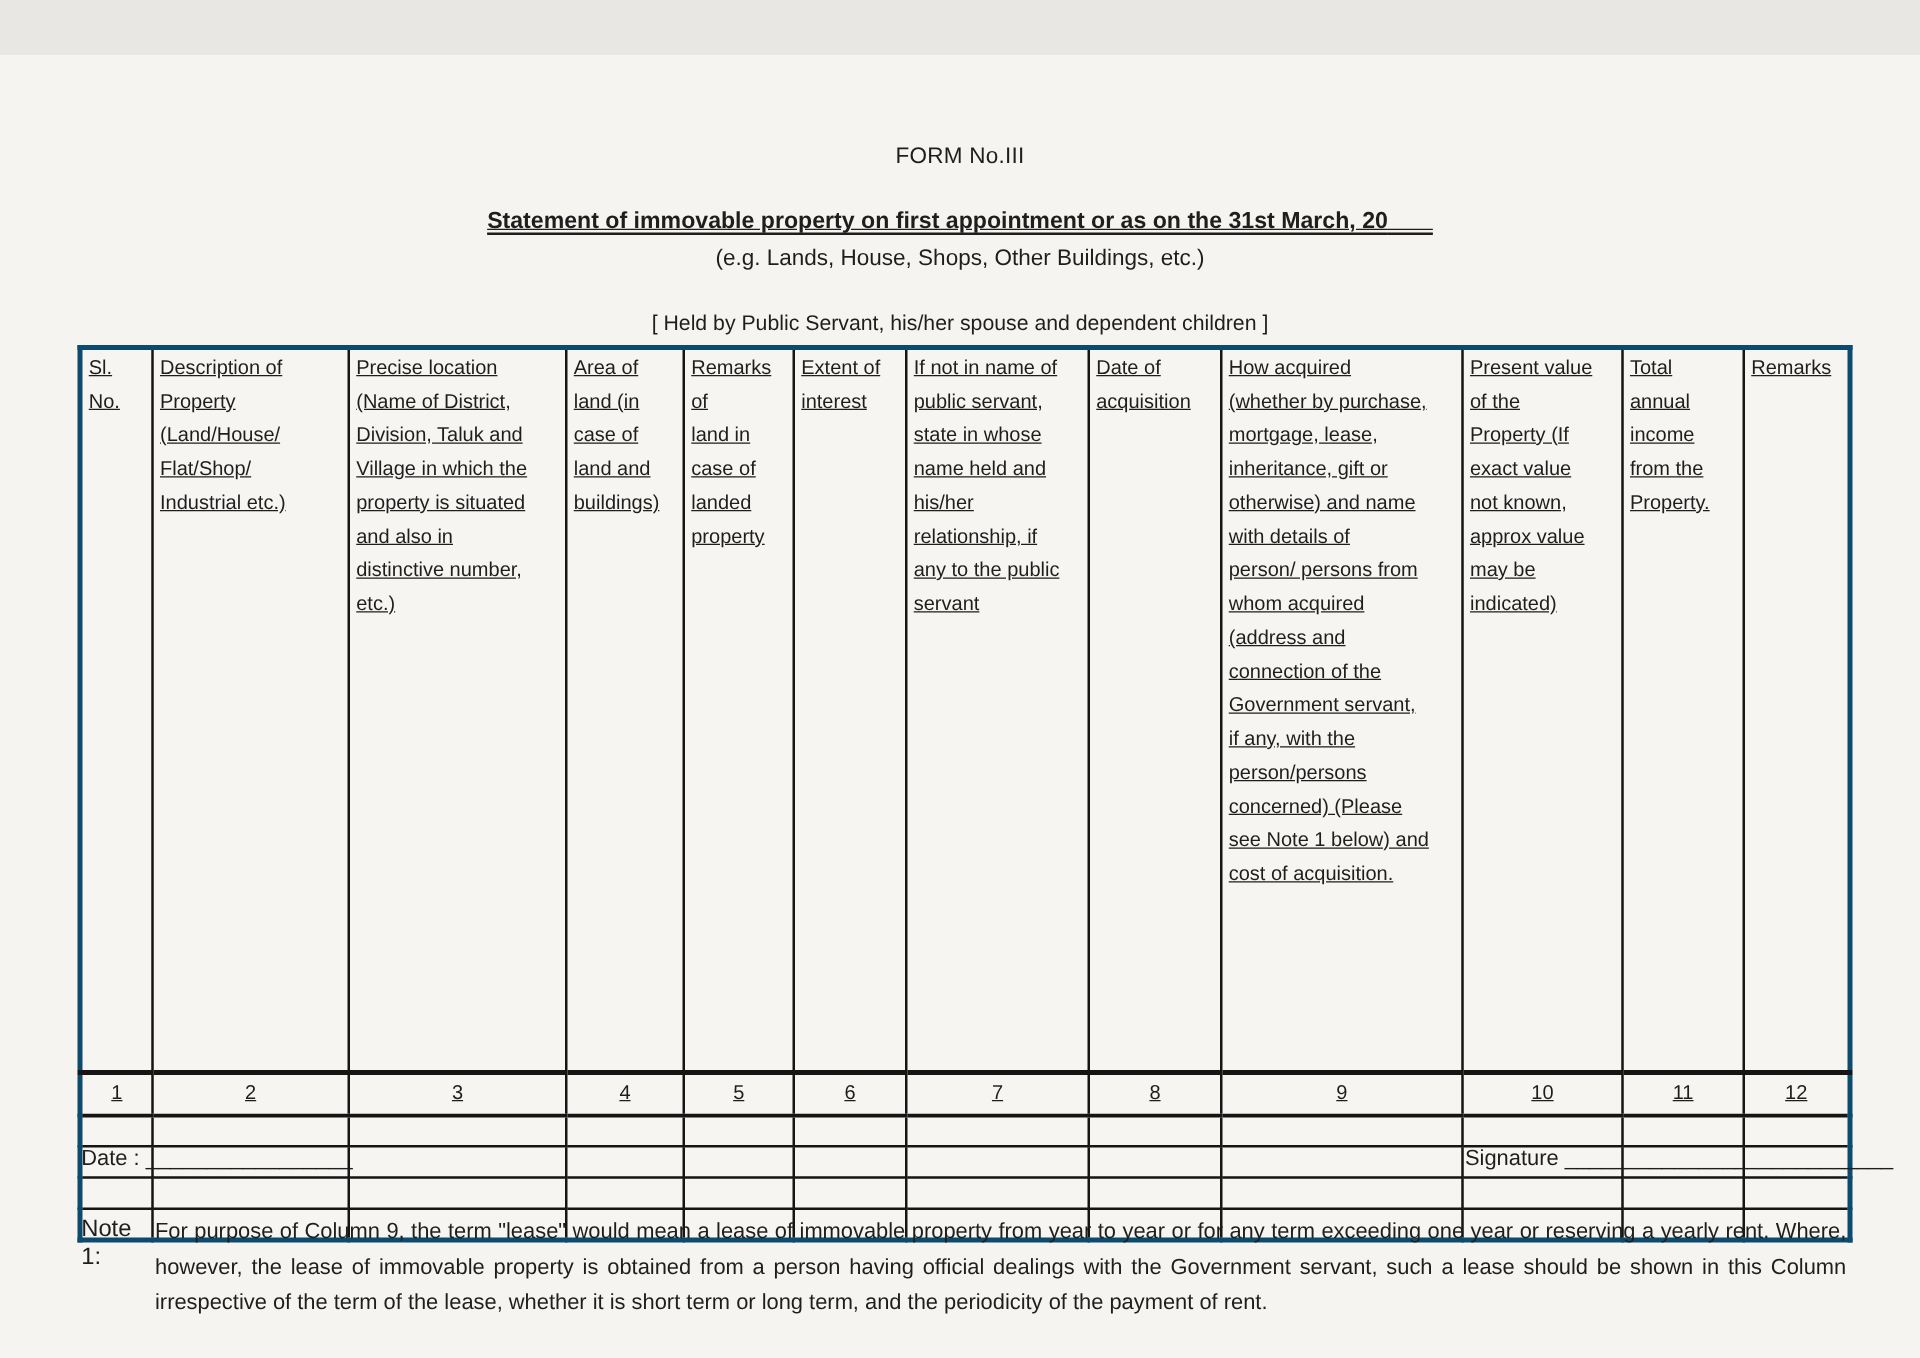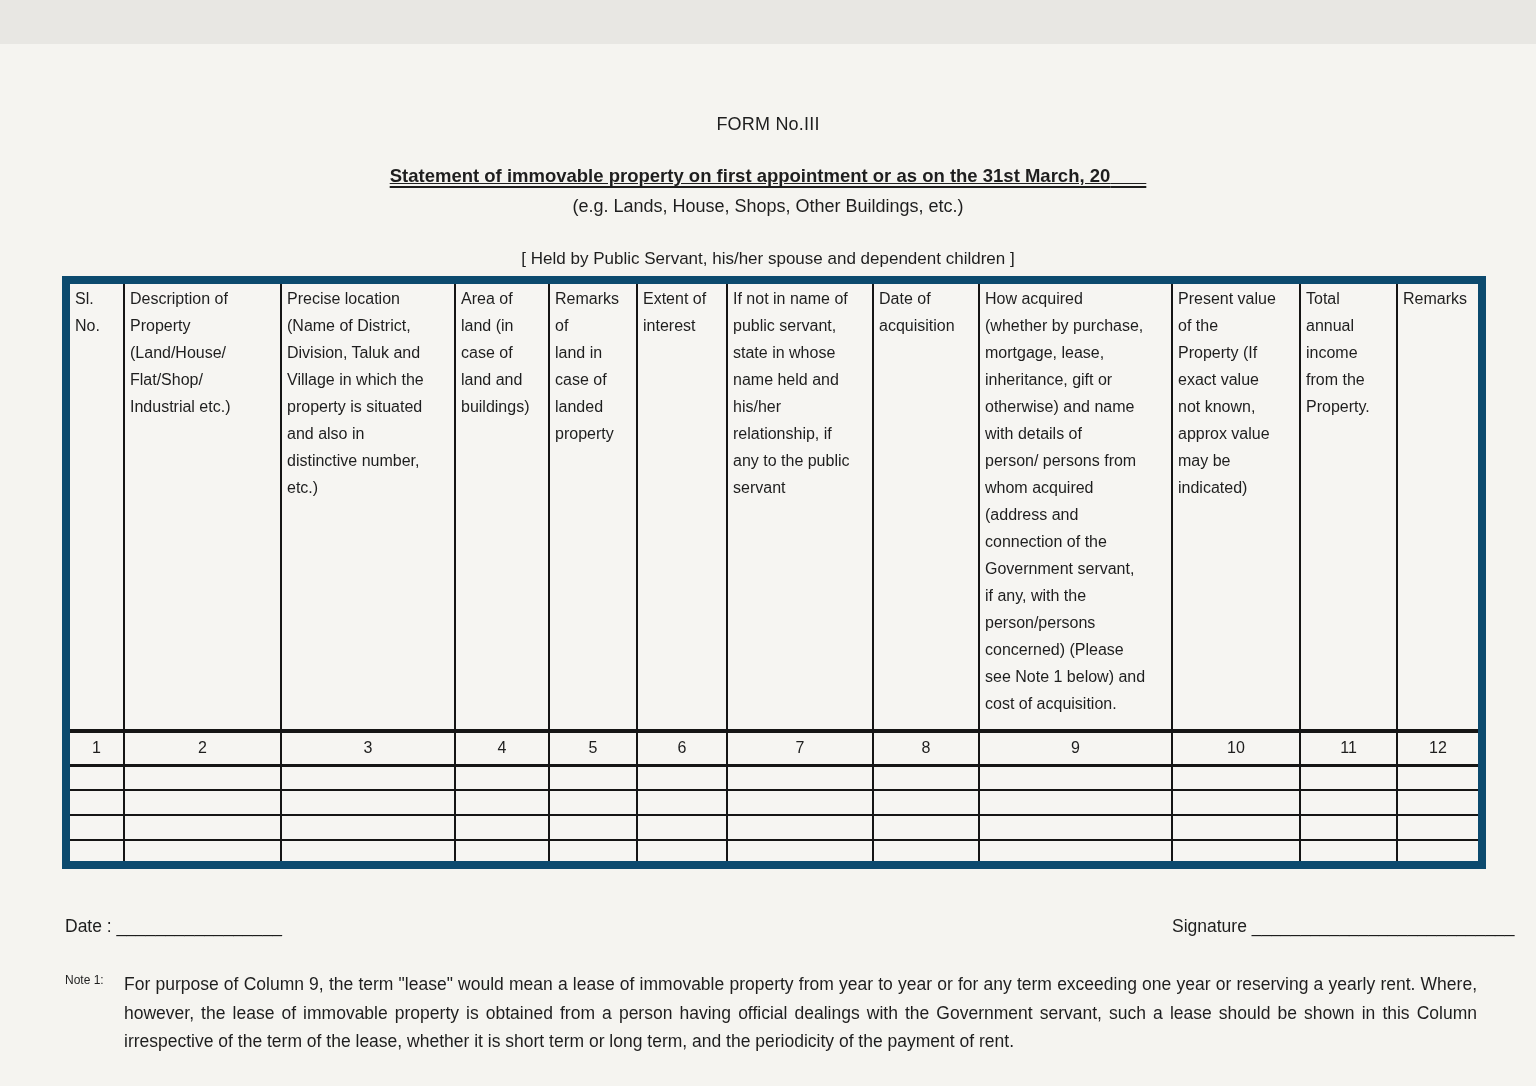--- a/index.html
+++ b/index.html
@@ -11,45 +11,46 @@
   }
   .center-line { position:absolute; left:0; width:100%; text-align:center; white-space:nowrap; }
   .form-no   { top:70px;  font-size:18px; letter-spacing:0.2px; }
   .title-row { top:121px; font-size:18.5px; font-weight:bold;text-decoration:underline; }
   .title-underline { text-decoration:underline; text-decoration-thickness:2px; text-underline-offset:4px; }
   .subtitle  { top:152px; font-size:18px; }
   .held-by   { top:205px; font-size:17px; }
 
   table.property-table {
     position:absolute; left:62px; top:232px;
-    width:1416px; height:593px;
+    width:1416px; height:718px;
     border-collapse:collapse; table-layout:fixed;
-    border:8px solid #0c4a6e;
+    border:4px solid #0c4a6e;
     background:#f6f5f2;
+    text-decoration:underline;
   }
   .property-table th, .property-table td { border:2px solid #151515; }
   .property-table th {
     vertical-align:top; text-align:left; font-weight:normal;
     font-size:16px; line-height:27px; padding:1px 4px 1px 5px;
     white-space:pre-line; overflow:hidden;
   }
   tr.row-numbers { height:34px; }
   tr.row-numbers td {
     border-top:4px solid #151515; border-bottom:3px solid #151515;
     text-align:center; vertical-align:middle; font-size:16px; padding:0;
   }
   tr.row-blank { height:25px; }
   tr.row-blank td { padding:0; }
 
   .sig-label { position:absolute; top:872px; font-size:17.5px; white-space:nowrap; }
   .date-line { left:65px; }
   .signature-line { left:1172px; }
 
   .note-block { position:absolute; left:65px; top:926px; width:1412px; display:flex; }
-  .note-label { flex:none; width:59px; font-size:12px; padding-top:3px; }
+  .note-label { flex:none; width:59px; font-size:19px; padding-top:3px; }
   .note-text  { flex:1; font-size:17.5px; line-height:28.5px; text-align:justify; }
 
   .watermark {
     position:absolute; left:8px; top:1042px;
     font-family:"Liberation Serif", serif; font-size:15px; color:#2b2b26;
   }
   .speck { position:absolute; left:419px; top:1048px; width:3px; height:5px; background:#55544e; border-radius:50%; }
 
   col.c1{width:58px} col.c2{width:157px} col.c3{width:174px} col.c4{width:94px}
   col.c5{width:88px} col.c6{width:90px} col.c7{width:146px} col.c8{width:106px}

